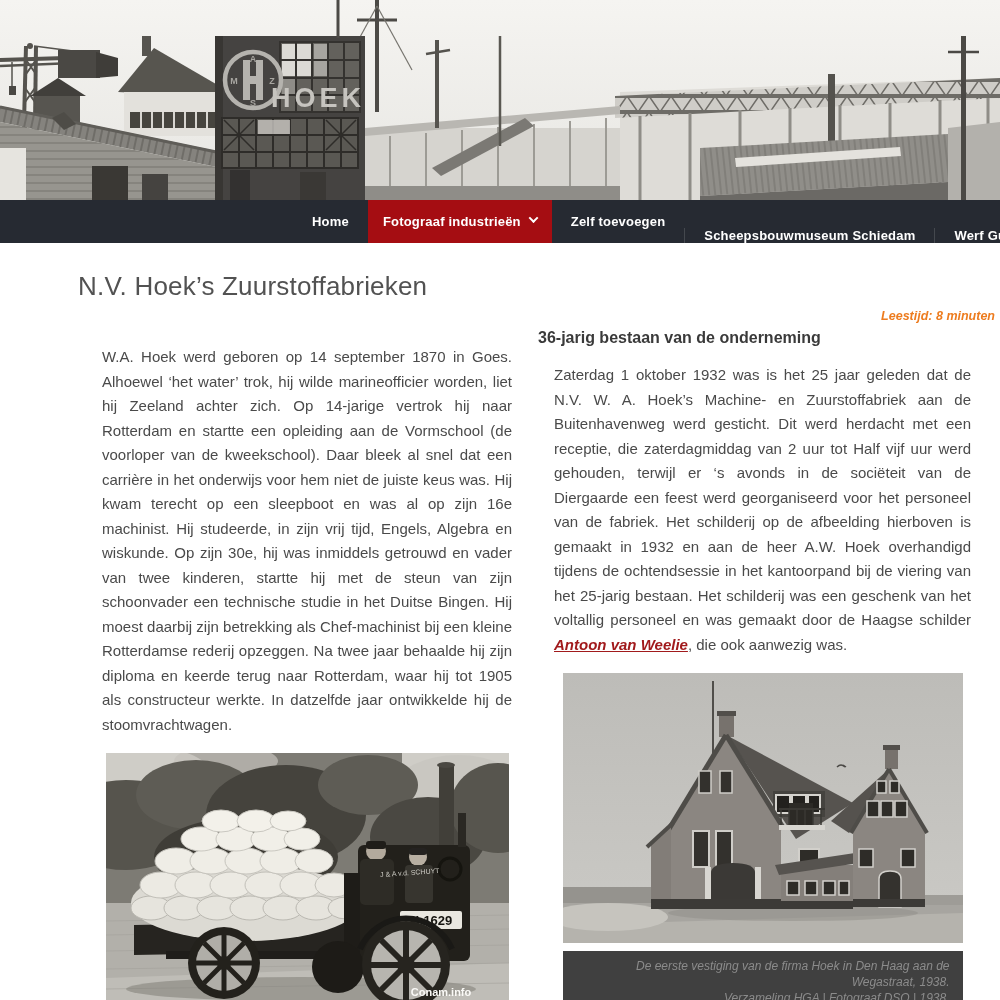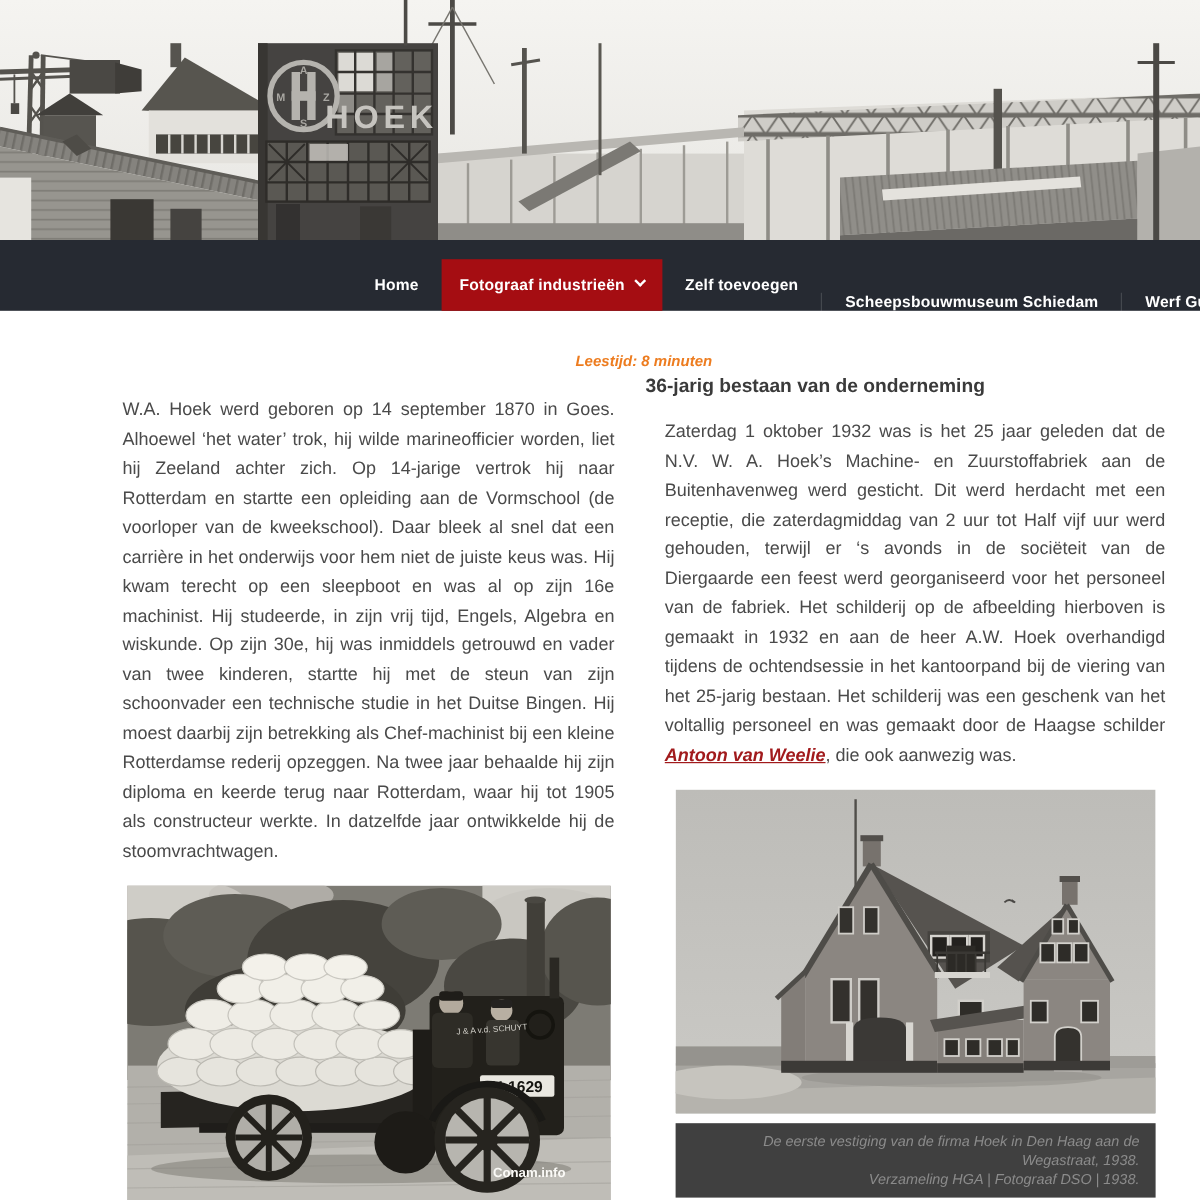--- a/index.html
+++ b/index.html
@@ -4,34 +4,34 @@
 <style>
   * { box-sizing: border-box; }
   html,body { margin:0; padding:0; }
   body {
     width:1000px; height:1000px; overflow:hidden; background:#fff;
     font-family:"Liberation Sans", sans-serif; color:#4a4a4a;
   }
   .hero { width:1000px; height:200px; overflow:hidden; background:#efeeec; }
   .hero svg { display:block; }
 
-  nav { width:1000px; height:59px; background:#262a32; display:flex; align-items:flex-end; }
+  nav { width:1000px; height:43px; background:#262a32; display:flex; align-items:center; }
   .nav-inner { display:flex; margin-left:293px; align-items:stretch; }
   .nav-item {
     display:flex; align-items:center; padding:0 19px; color:#fff;
     font-size:13px; font-weight:600; letter-spacing:.2px; cursor:pointer; white-space:nowrap;
   }
   .nav-item.sep { border-left:1px solid rgba(255,255,255,.14);margin-top:28px; }
   .nav-item.active { background:#a50d12; padding:0 15px; }
   .chev { width:7px; height:7px; border-right:2px solid #fff; border-bottom:2px solid #fff;
     transform:rotate(45deg) translate(-1px,-1px); margin-left:9px; margin-top:-4px; }
 
   main { width:917px; margin:0 0 0 78px; padding-top:28px; }
   h1.page-title { margin:0; font-size:26px; font-weight:400; color:#525252; letter-spacing:.2px; }
-  .read-time { text-align:center; color:#ed7c1f; font-style:italic; font-size:12.5px; font-weight:600; margin-top:7px; }
+  .read-time { text-align:right; color:#ed7c1f; font-style:italic; font-size:12.5px; font-weight:600; margin-top:7px; }
 
   .columns { display:flex; margin-top:6px; }
   .col-left  { width:450px; padding-left:8px; }
   .col-right { width:449px; margin-left:10px; }
   h3 { margin:0 0 2px 0; font-size:16px; font-weight:700; color:#3a3a3a; }
   p.body { margin:16px; font-size:15px; line-height:24.5px; text-align:justify; color:#4a4a4a; }
   p.body a { color:#a11a1c; font-style:italic; font-weight:700; text-decoration:underline; }
 
   figure { margin:12px 0 0 0; }
   figure svg { display:block; margin:0 auto; }
@@ -210,20 +210,21 @@
       <span>Fotograaf industrieën</span>
       <span class="chev"></span>
     </div>
     <div class="nav-item">Zelf toevoegen</div>
     <div class="nav-item sep">Scheepsbouwmuseum Schiedam</div>
     <div class="nav-item sep">Werf Gusto Schiedam</div>
   </div>
 </nav>
 
 <main>
+  <h1 class="page-title">N.V. Hoek’s Zuurstoffabrieken</h1>
   <div class="read-time">Leestijd: 8 minuten</div>
 
   <div class="columns">
 
     <div class="col-left">
       <p class="body">W.A. Hoek werd geboren op 14 september 1870 in Goes. Alhoewel ‘het water’ trok, hij wilde marineofficier worden, liet hij Zeeland achter zich. Op 14-jarige vertrok hij naar Rotterdam en startte een opleiding aan de Vormschool (de voorloper van de kweekschool). Daar bleek al snel dat een carrière in het onderwijs voor hem niet de juiste keus was. Hij kwam terecht op een sleepboot en was al op zijn 16e machinist. Hij studeerde, in zijn vrij tijd, Engels, Algebra en wiskunde. Op zijn 30e, hij was inmiddels getrouwd en vader van twee kinderen, startte hij met de steun van zijn schoonvader een technische studie in het Duitse Bingen. Hij moest daarbij zijn betrekking als Chef-machinist bij een kleine Rotterdamse rederij opzeggen. Na twee jaar behaalde hij zijn diploma en keerde terug naar Rotterdam, waar hij tot 1905 als constructeur werkte. In datzelfde jaar ontwikkelde hij de stoomvrachtwagen.</p>
 
       <figure>
 
         <svg viewBox="0 0 403 262" width="403" height="262">

